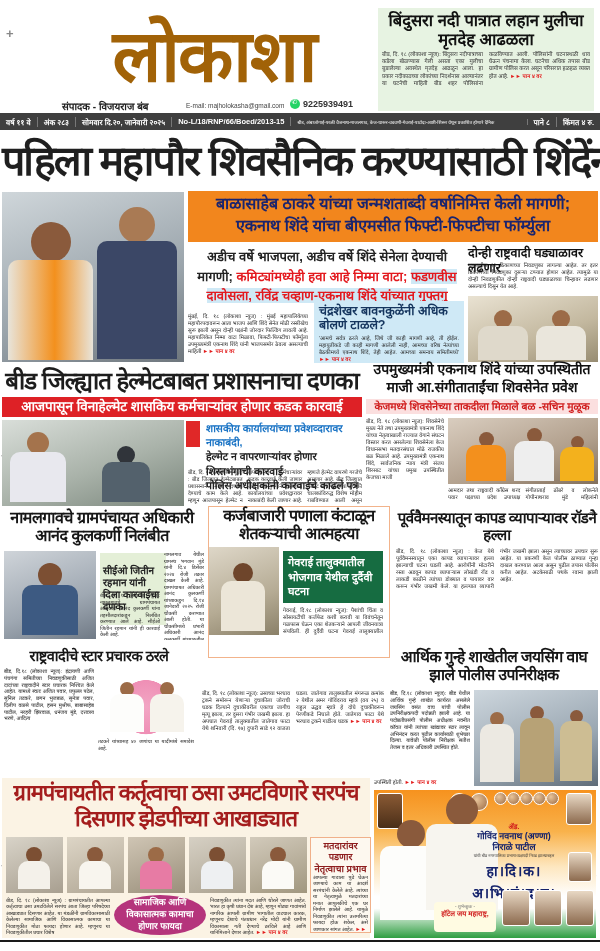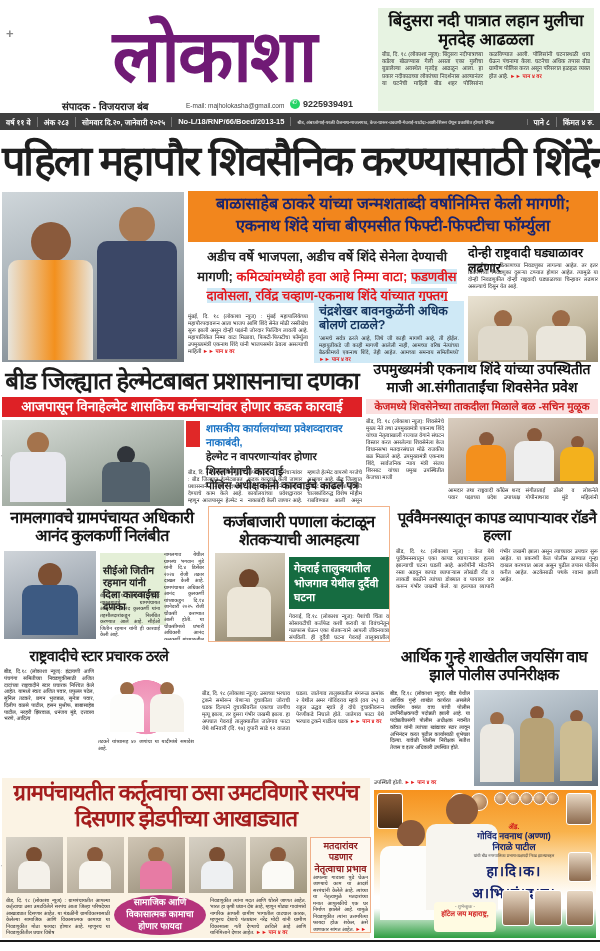--- a/index.html
+++ b/index.html
@@ -2,21 +2,21 @@
 <html><head>
 <meta charset="utf-8">
 <style>
   html,body{margin:0;padding:0;background:#e9e9e9;}
   .page{position:relative;width:600px;height:951px;background:#fff;margin:0 auto;
         font-family:"Liberation Sans","DejaVu Sans",sans-serif;overflow:hidden;color:#222;}
   .abs{position:absolute;}
   .crop{position:absolute;color:#888;font-size:13px;font-weight:bold;}
   
   .masthead{left:58px;top:14px;width:312px;height:84px;font-size:72px;font-weight:900;
-            color:#701a75;text-align:center;line-height:84px;letter-spacing:-2px;}
+            color:#a16207;text-align:center;line-height:84px;letter-spacing:-2px;}
   .editor{left:62px;top:99px;font-size:10px;font-weight:bold;color:#222;}
   .email{left:186px;top:102px;font-size:6.5px;color:#444;}
   .phone{left:290px;top:99px;font-size:9px;font-weight:bold;color:#333;display:flex;align-items:center;gap:3px;}
   .wa{display:inline-block;width:10px;height:10px;border-radius:50%;background:#25d366;position:relative;}
   .wa::after{content:"✆";position:absolute;left:1.5px;top:-1px;font-size:7px;color:#fff;}
   
   .trbox{left:378px;top:8px;width:216px;height:103px;background:#e7f3e2;padding:3px 4px;box-sizing:border-box;}
   .trbox h2{margin:0 0 2px 0;font-size:16.5px;line-height:1.15;text-align:center;color:#111;font-weight:900;}
   .trbody{font-size:5.6px;line-height:1.3;text-align:justify;color:#333;column-count:2;column-gap:6px;height:56px;overflow:hidden;}
   
@@ -221,21 +221,21 @@
       <div class="bd" style="height:50px;background:#3d5a82;"></div>
     </div>
   </div>
   <div class="abs greenTitle" style="left:100px;top:553px;width:60px;">सीईओ जितीन रहमान यांनी दिला कारवाईचा दणका</div>
   <div class="abs t" style="left:100px;top:592px;width:60px;height:48px;font-size:5px;">बीड, दि. १८ (लोकाशा न्यूज): नामलगावचे ग्रामपंचायत अधिकारी आनंद कुलकर्णी यांना तहसीलदारांकडून निलंबित करण्यात आले आहे. सीईओ जितीन रहमान यांनी ही कारवाई केली आहे.</div>
   <div class="abs t" style="left:164px;top:551px;width:40px;height:89px;font-size:5px;">
     <span>नामलगाव येथील ग्रामस्थ भगवान मुंडे यांनी दि.४ डिसेंबर २०२४ रोजी तक्रार दाखल केली आहे. ग्रामपंचायत अधिकारी आनंद कुलकर्णी यांच्याकडून दि.१४ जानेवारी २०२५ रोजी चौकशी करण्यात आली होती. या चौकशीमध्ये प्रभारी अधिकारी आनंद कुलकर्णी यांच्याकडील अनियमितता आढळली</span>
     
   </div>
 
-  <div class="abs borderbox" style="left:208px;top:506px;width:182px;height:136px;padding:6px;">
+  <div class="abs borderbox" style="left:208px;top:506px;width:182px;height:152px;padding:0;">
     <div class="shl" style="font-size:16px;">कर्जबाजारी पणाला कंटाळून शेतकऱ्याची आत्महत्या</div>
     <div style="position:relative;height:90px;margin-top:3px;">
       <div class="ph" style="left:0;top:0;width:70px;height:88px;background:linear-gradient(160deg,#ded7c8,#b5ab94 60%,#8a8068);">
         <div class="pp" style="left:12px;width:44px;height:72px;">
           <div class="hd" style="width:20px;height:20px;background:#6e452b;"></div>
           <div class="bd" style="height:50px;background:#ece6d8;"></div>
         </div>
       </div>
       <div class="abs greenBox" style="left:74px;top:4px;width:100px;height:52px;">गेवराई तालुक्यातील भोजगाव येथील दुर्दैवी घटना</div>
       <div class="abs t" style="left:74px;top:60px;width:100px;height:28px;">

